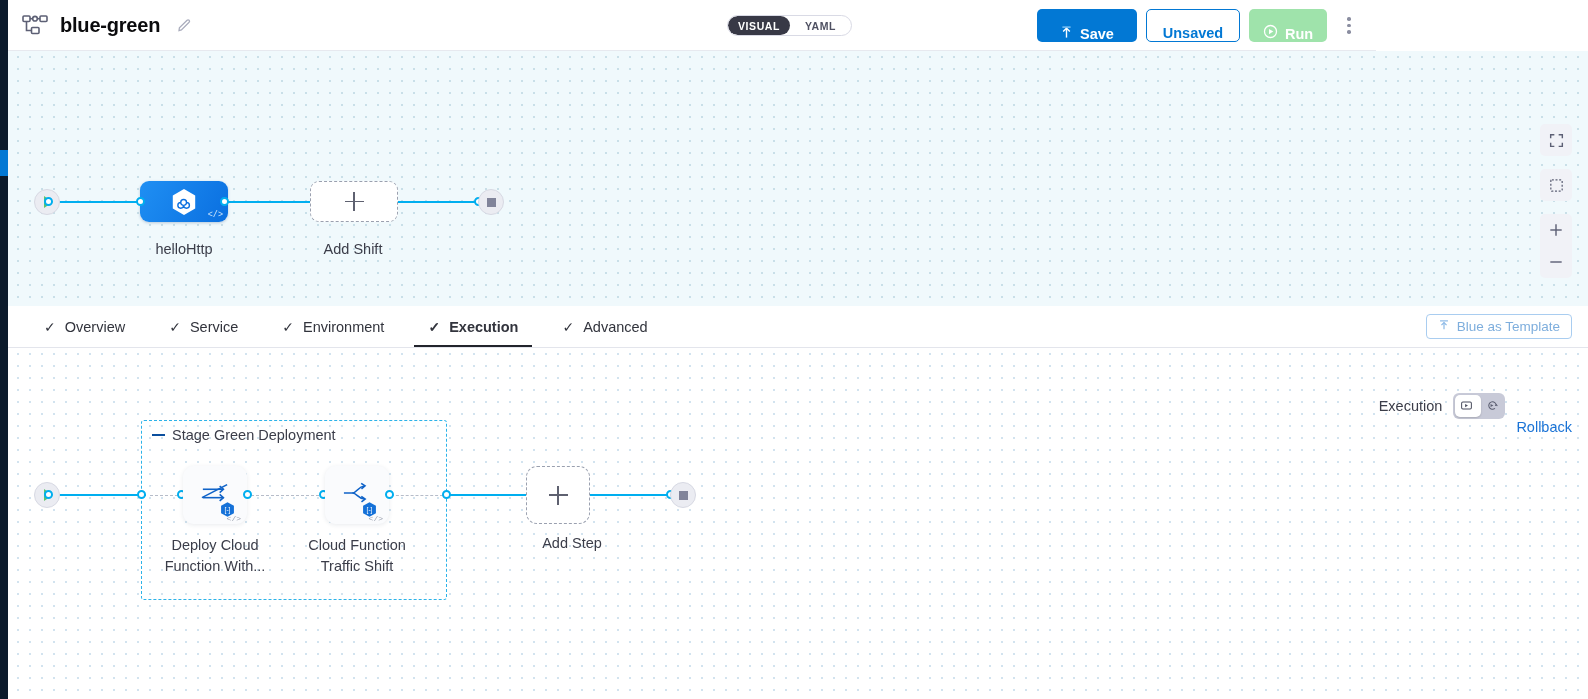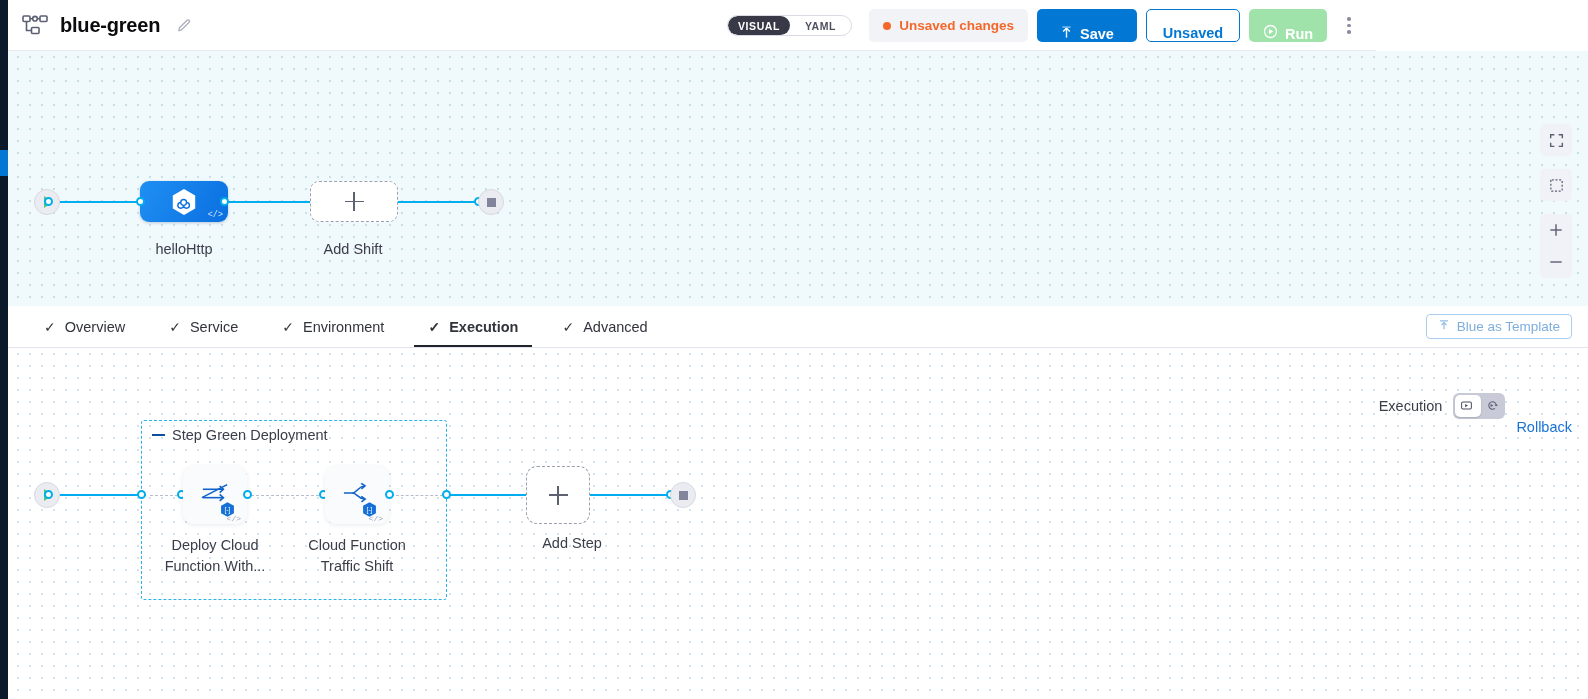--- a/index.html
+++ b/index.html
@@ -247,24 +247,20 @@
         </svg>
       </span>
     </div>
 
     <div class="hdr-center">
       <div class="seg on">VISUAL</div>
       <div class="seg off">YAML</div>
     </div>
 
     <div class="hdr-right">
-      <div class="unsaved">
-        <span class="dot-orange"></span>
-        <span>Unsaved changes</span>
-      </div>
 
       <div class="btn btn-save">
         <span>
           <svg viewBox="0 0 14 14" width="13" height="13">
             <line x1="7" y1="12.5" x2="7" y2="2.4" stroke="#fff" stroke-width="1.5"></line>
             <polyline points="3.4,5.9 7,2.3 10.6,5.9" fill="none" stroke="#fff" stroke-width="1.5"></polyline>
             <line x1="2.6" y1="1.2" x2="11.4" y2="1.2" stroke="#7ec2f5" stroke-width="1.6"></line>
           </svg>
         </span>
         <span>Save</span>
@@ -412,21 +408,21 @@
             <polyline points="11.2,8.2 12.7,7.1 14,8.6" fill="none" stroke="#5a5d70" stroke-width="1.25"></polyline>
           </svg>
         </span>
       </div>
       <span class="rollback">Rollback</span>
     </div>
 
     <div class="group-box" style="left:141px; top:72px; width:306px; height:180px;"></div>
     <div class="group-title" style="left:152px; top:79px;">
       <span class="group-dash"></span>
-      <span>Step Green Deployment</span>
+      <span>Stage Green Deployment</span>
     </div>
 
     <div class="edge" style="left:48px; top:146px; width:98px;"></div>
     <div class="edge-dash" style="left:150px; top:147px; width:28px;"></div>
     <div class="edge-dash" style="left:251px; top:147px; width:68px;"></div>
     <div class="edge-dash" style="left:391px; top:147px; width:52px;"></div>
     <div class="edge" style="left:446px; top:146px; width:84px;"></div>
     <div class="edge" style="left:590px; top:146px; width:86px;"></div>
 
     <div class="start-node" style="left:34px; top:134px;">

